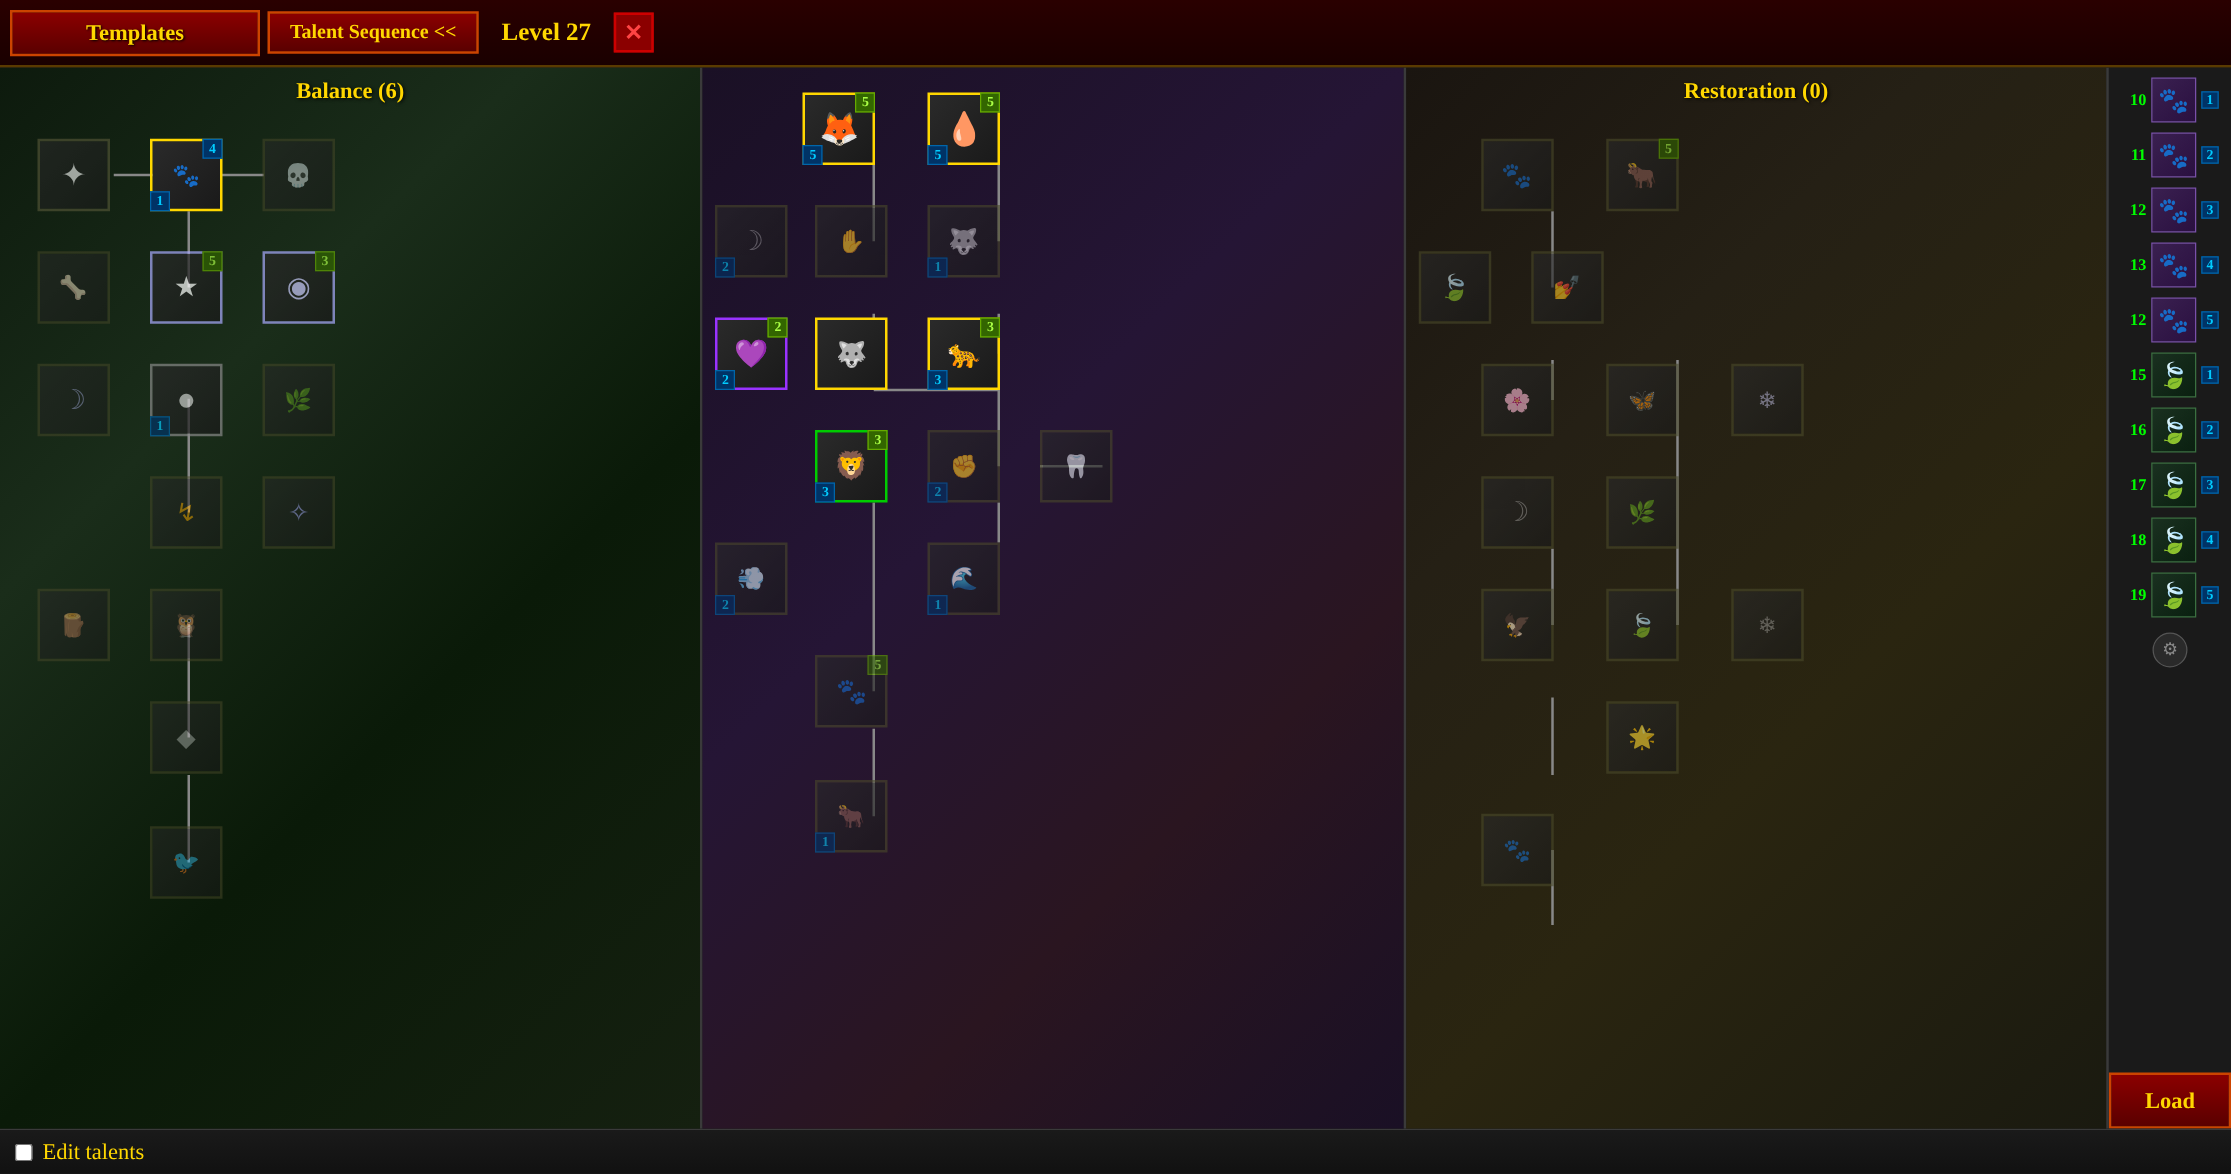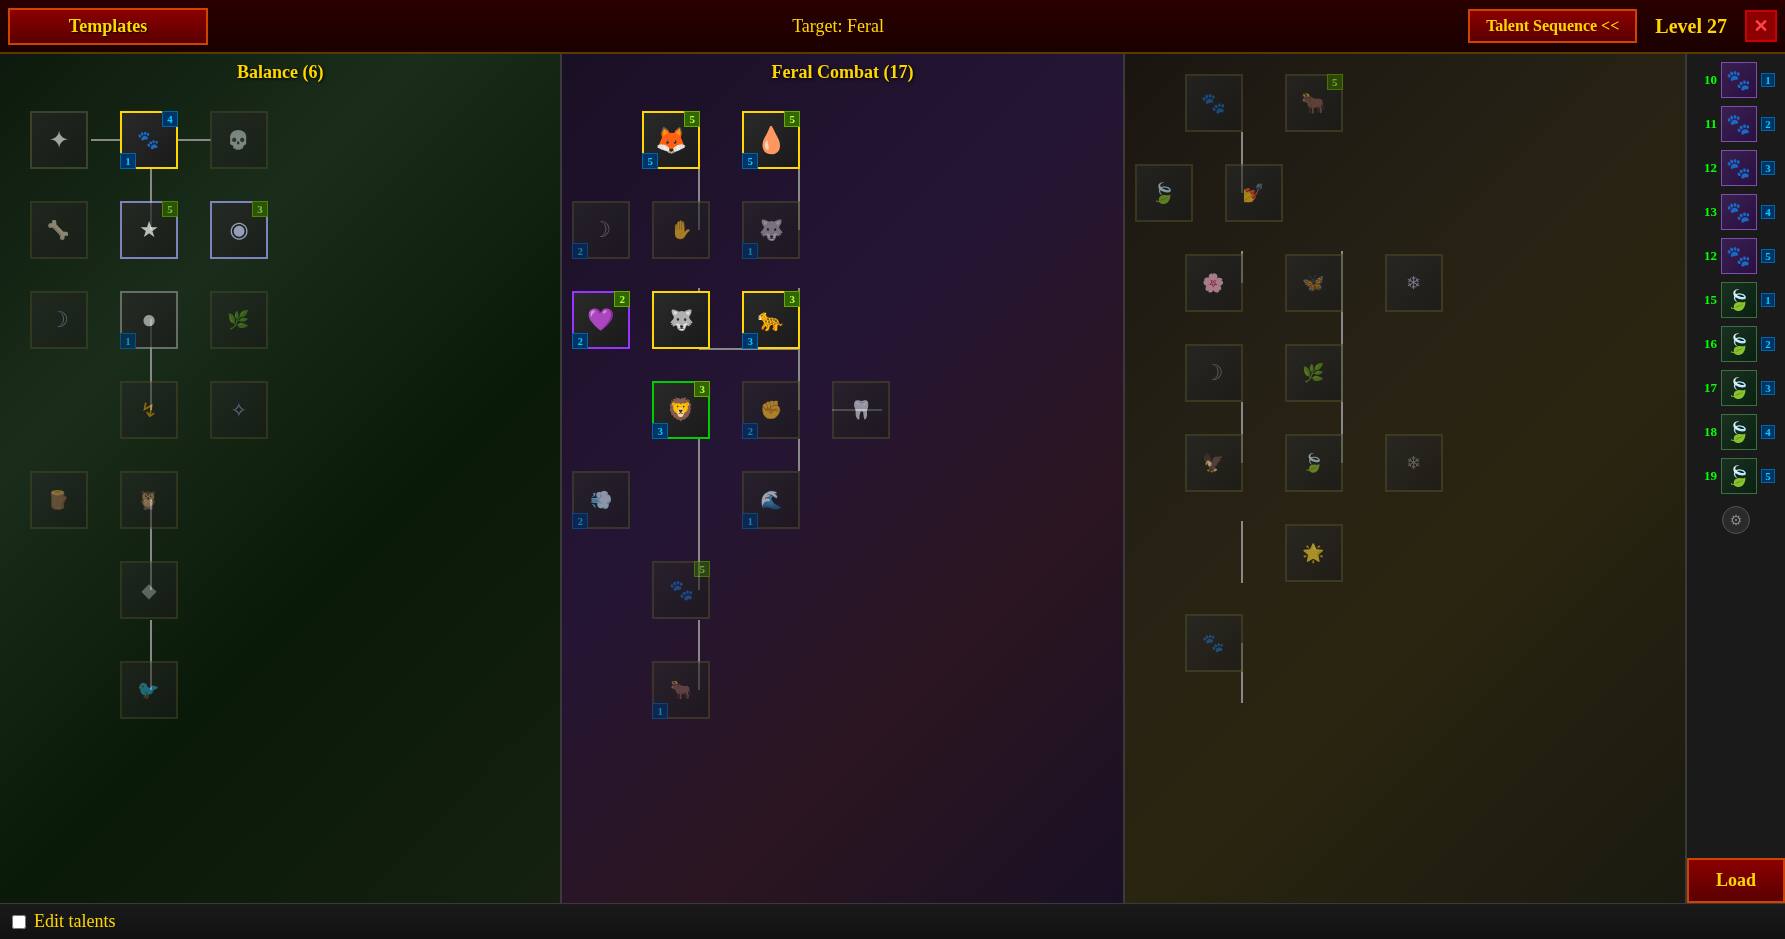--- a/index.html
+++ b/index.html
@@ -279,21 +279,20 @@
       top: 0; left: 0;
       width: 100%; height: 100%;
       pointer-events: none;
     }
   </style>
 </head>
 <body>
 
 <div class="top-bar">
   <button class="top-btn">Templates</button>
-  <span class="target-label">Target: Feral</span>
   <button class="talent-seq-btn">Talent Sequence &lt;&lt;</button>
   <span class="level-display">Level 27</span>
   <button class="close-btn">✕</button>
 </div>
 
 <div class="main-content">
   <div class="talent-panels">
 
     <div class="talent-panel panel-bg-balance">
       <div class="panel-title">Balance (6)</div>
@@ -361,21 +360,20 @@
           <span style="color:#aaaaaa; font-size:20px;">◆</span>
         </div>
 
         <div class="talent-icon" style="left:120px; top:570px; opacity:0.5;">
           <span style="color:#888; font-size:18px;">🐦</span>
         </div>
       </div>
     </div>
 
     <div class="talent-panel panel-bg-feral">
-      <div class="panel-title">Feral Combat (17)</div>
       <div class="panel-inner">
         <svg class="connectors-svg">
 
           <line x1="137" y1="78" x2="137" y2="139" stroke="#888" stroke-width="2"></line>
           <line x1="237" y1="78" x2="237" y2="139" stroke="#888" stroke-width="2"></line>
           <line x1="137" y1="197" x2="137" y2="229" stroke="#888" stroke-width="2"></line>
           <line x1="237" y1="197" x2="237" y2="229" stroke="#888" stroke-width="2"></line>
           <line x1="237" y1="258" x2="237" y2="319" stroke="#888" stroke-width="2"></line>
           <line x1="137" y1="258" x2="237" y2="258" stroke="#888" stroke-width="2"></line>
           <line x1="237" y1="348" x2="237" y2="380" stroke="#888" stroke-width="2"></line>
@@ -451,20 +449,21 @@
         </div>
 
         <div class="talent-icon" style="left:90px; top:570px; opacity:0.6;">
           <span style="color:#888; font-size:18px;">🐂</span>
           <div class="rank-badge">1</div>
         </div>
       </div>
     </div>
 
     <div class="talent-panel panel-bg-resto" style="border-right:none;">
+      <div class="panel-title">Restoration (0)</div>
       <div class="panel-inner">
         <svg class="connectors-svg">
           <line x1="117" y1="78" x2="117" y2="139" stroke="#888" stroke-width="2"></line>
           <line x1="117" y1="197" x2="117" y2="229" stroke="#888" stroke-width="2"></line>
           <line x1="117" y1="348" x2="117" y2="409" stroke="#888" stroke-width="2"></line>
           <line x1="117" y1="467" x2="117" y2="529" stroke="#888" stroke-width="2"></line>
           <line x1="217" y1="197" x2="217" y2="409" stroke="#888" stroke-width="2"></line>
           <line x1="117" y1="589" x2="117" y2="649" stroke="#888" stroke-width="2"></line>
         </svg>
 

